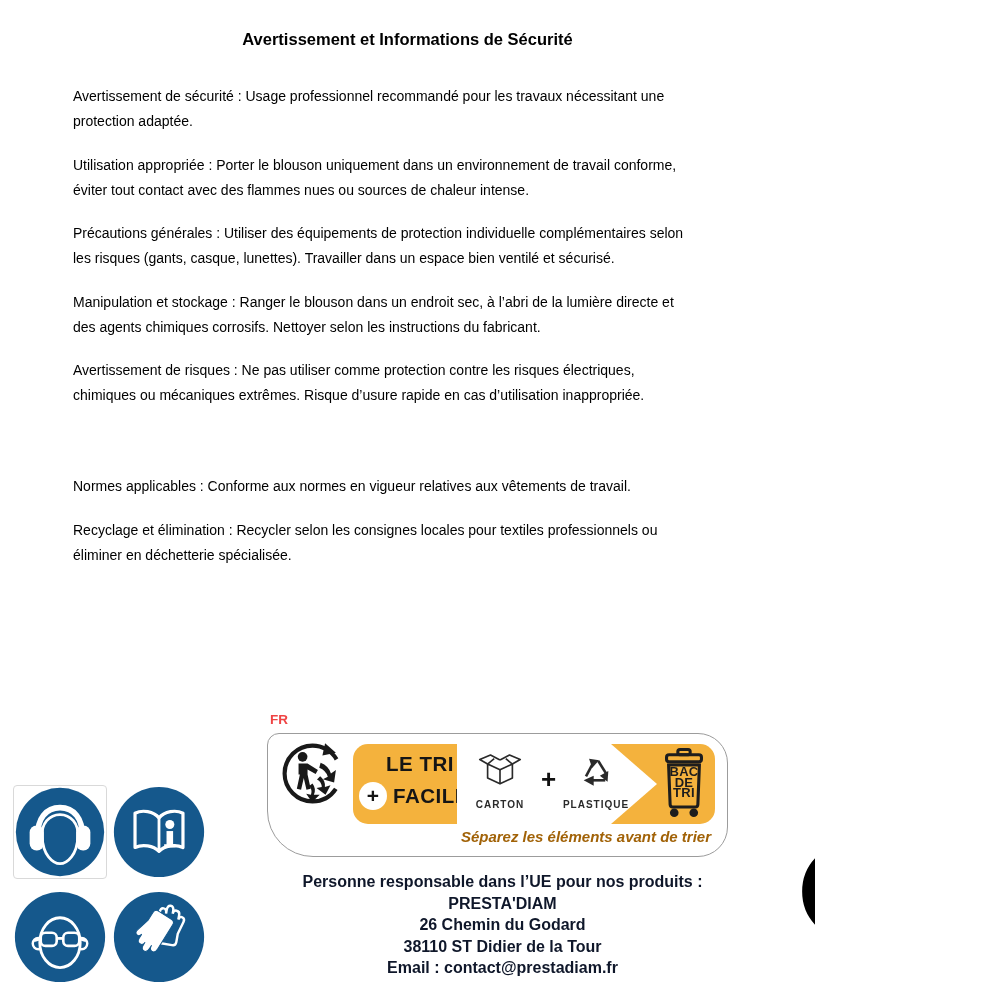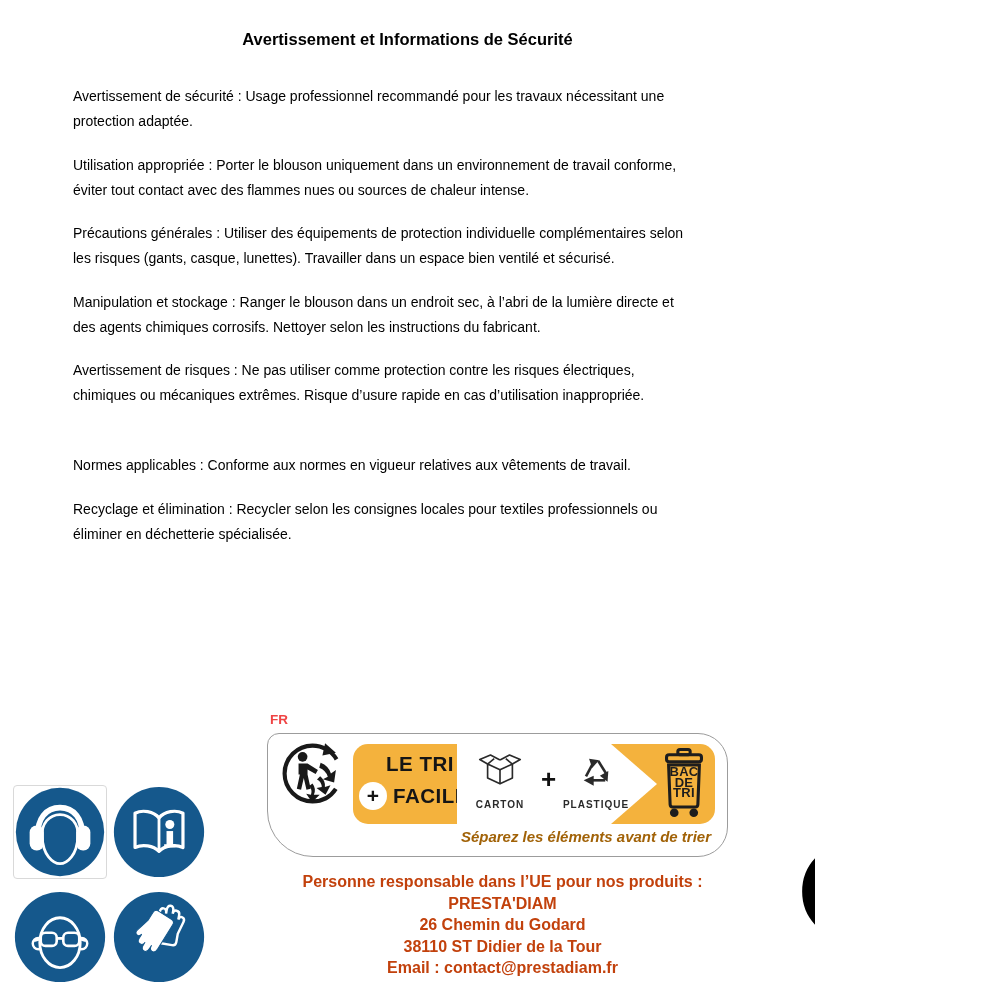--- a/index.html
+++ b/index.html
@@ -10,21 +10,21 @@
   }
   .doc-title {
     position:absolute; top:30px; left:0; right:0;
     text-align:center; font-size:16.5px; font-weight:bold;
   }
   .body-text { position:absolute; left:73px; top:84px; width:920px; }
   .body-text p {
     font-size:14px; line-height:25px; margin:0 0 18.5px 0;
     white-space:pre-line;
   }
-  .body-text p.xgap { margin-top:45px; }
+  .body-text p.xgap { margin-top:66px; }
 
   
   .picto-grid {
     position:absolute; left:13px; top:785px; width:198px;
     display:grid; grid-template-columns:94px 94px; grid-gap:11px 5px;
   }
   .picto-cell { width:94px; height:94px; position:relative; }
   .picto-cell.boxed { border:1px solid #d9d9d9; border-radius:4px; }
   .picto-cell svg { width:100%; height:100%; display:block; }
 
@@ -62,21 +62,21 @@
   .bin-text {
     position:absolute; left:0; top:20px; width:52px; text-align:center;
     font-size:13px; font-weight:bold; line-height:10.5px; color:#1d1d1d; letter-spacing:.3px;
   }
   .separez {
     position:absolute; right:16px; top:94px;
     font-size:15px; font-style:italic; font-weight:bold; color:#a16207;
   }
   .resp-block {
     position:absolute; left:250px; top:871px; width:505px;
-    text-align:center; font-size:16px; font-weight:bold; line-height:21.5px; color:#c2410c;
+    text-align:center; font-size:16px; font-weight:bold; line-height:21.5px; color:#0f172a;
   }
   .ce-mark { position:absolute; left:798px; top:842px; width:147px; height:99px; }
 </style>
 </head>
 <body>
 
 <div class="page" style="--yellow:#F4B23D; --blue:#15588C;">
 
   <div class="doc-title">Avertissement et Informations de Sécurité</div>
 

